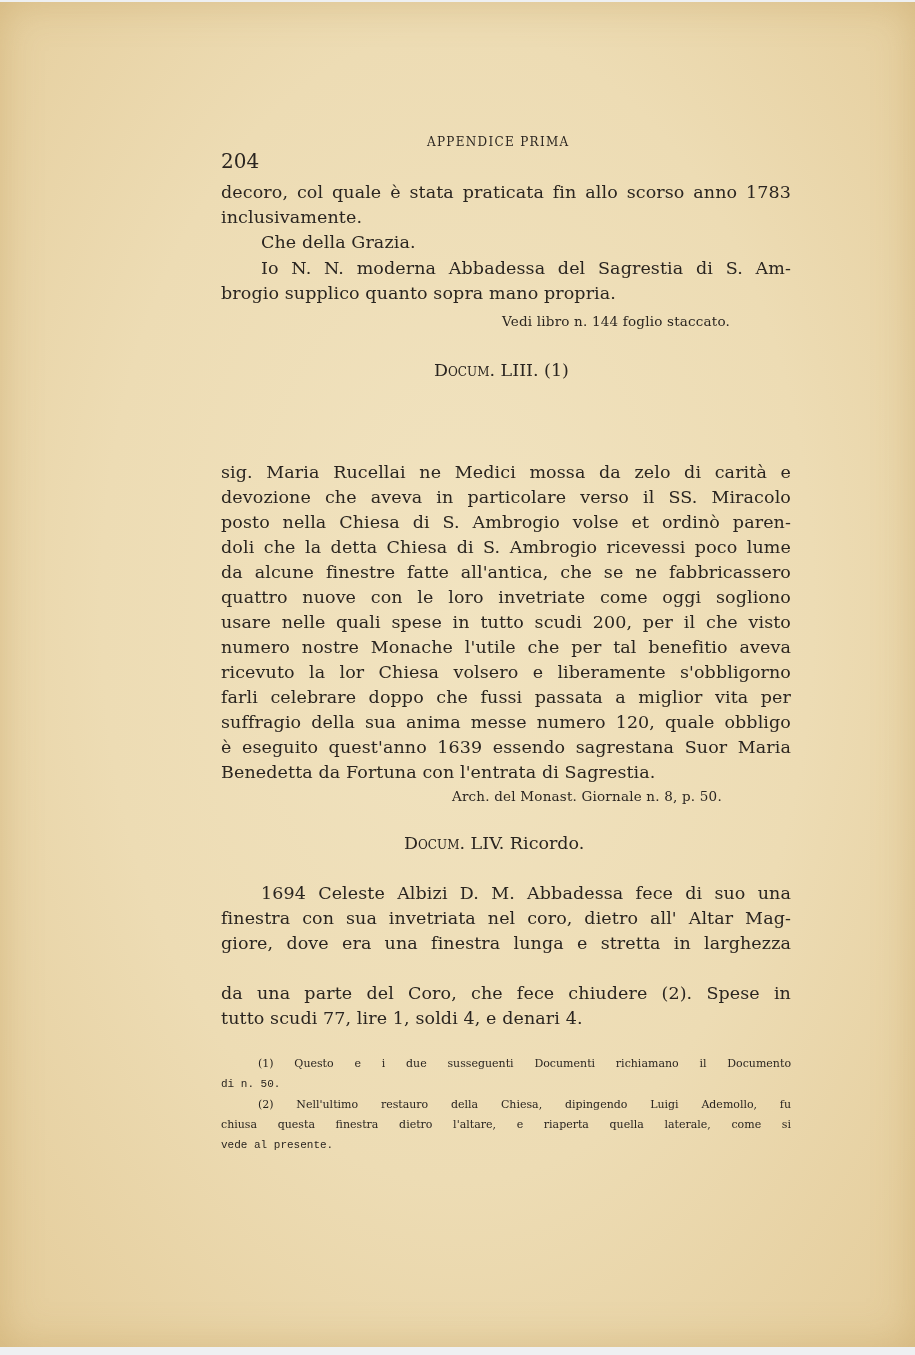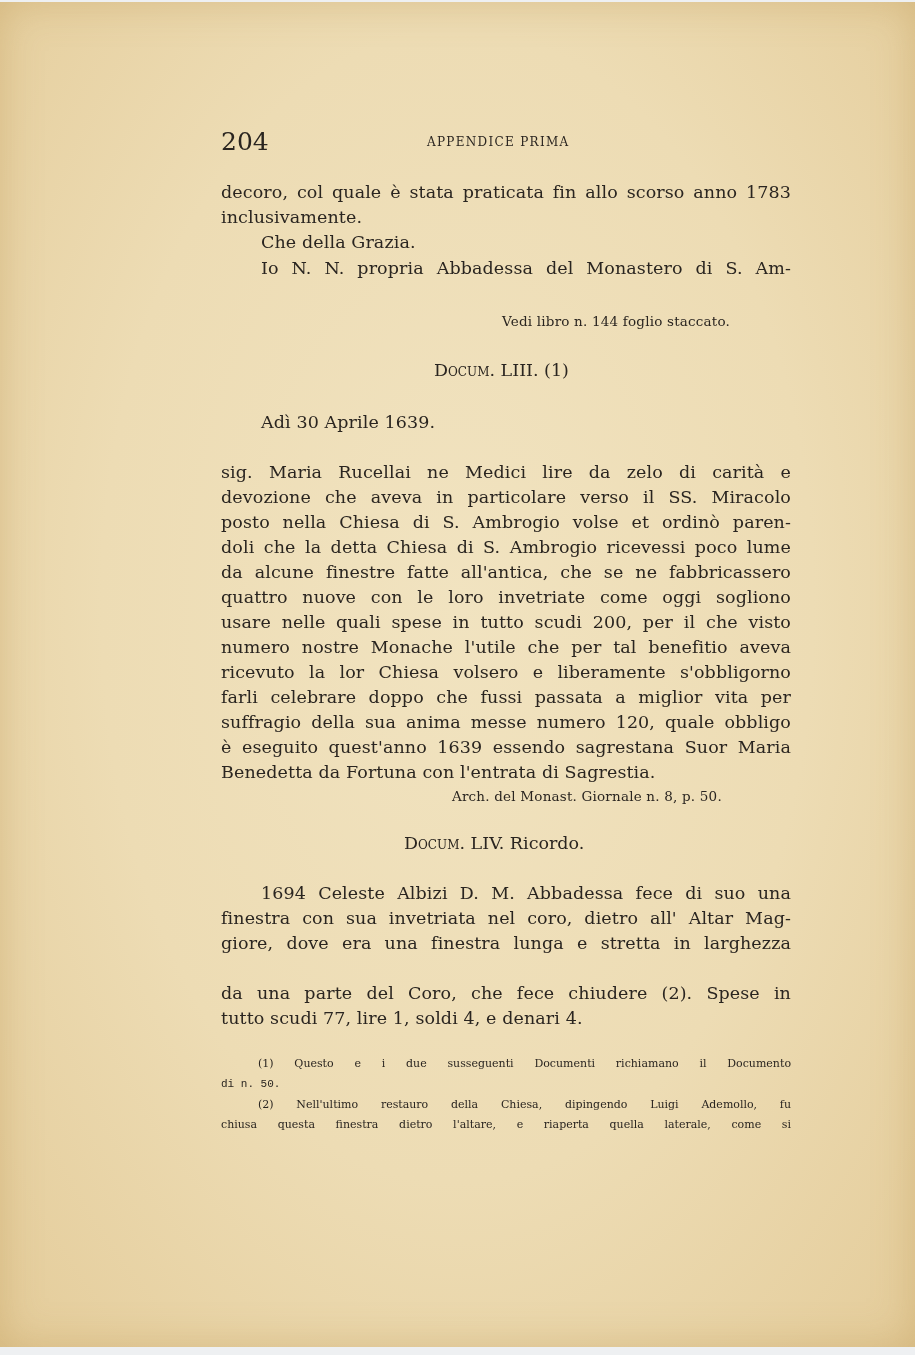--- a/index.html
+++ b/index.html
@@ -20,21 +20,21 @@
     color: #2a2520;
     white-space: nowrap;
   }
   .body-line {
     left: 221px; width: 570px; font-size: 17.5px; line-height: 25px;
     text-align: justify; text-align-last: justify;
     letter-spacing: 0.1px;
   }
   .last { text-align-last: left; }
   .indent { left: 261px; width: 530px; }
-  .header-num { left: 221px; top: 125px; font-size: 25px; }
+  .header-num { left: 221px; top: 147px; font-size: 20px; }
   .header-title { left: 427px; top: 133px; font-size: 12px; letter-spacing: 1.3px; }
   .src { font-size: 13.5px; letter-spacing: 0.2px; }
   .docum { font-size: 17.5px; text-align: center; }
   .sc { font-variant: small-caps; }
   .note {
     left: 221px; width: 570px; font-size: 11px; line-height: 20px;
     text-align: justify; text-align-last: justify;
   }
   .note.indent { left: 258px; width: 533px; }
   .note.last { text-align-last: left; font-family: Liberation Mono, monospace; }
@@ -43,31 +43,31 @@
 <body>
 
 <div class="page">
 
   <div class="txt header-num">204</div>
   <div class="txt header-title">APPENDICE PRIMA</div>
 
   <div class="txt body-line" style="top:178px">decoro, col quale è stata praticata fin allo scorso anno 1783</div>
   <div class="txt body-line last" style="top:203px">inclusivamente.</div>
   <div class="txt body-line indent last" style="top:228px">Che della Grazia.</div>
-  <div class="txt body-line indent" style="top:254px">Io N. N. propria Abbadessa del Monastero di S. Am-</div>
+  <div class="txt body-line indent" style="top:254px">Io N. N. moderna Abbadessa del Sagrestia di S. Am-</div>
+  <div class="txt body-line last" style="top:279px">brogio supplico quanto sopra mano propria.</div>
   <div class="txt src" style="top:311px; left:502px;">Vedi libro n. 144 foglio staccato.</div>
 
   <div class="txt docum" style="top:358px; left:434px;">
     <span class="sc">Docum.</span>
     <span>LIII.</span>
     <span>(1)</span>
   </div>
 
-  <div class="txt body-line indent last" style="top:408px">Adì 30 Aprile 1639.</div>
-  <div class="txt body-line" style="top:458px">sig. Maria Rucellai ne Medici lire da zelo di carità e</div>
+  <div class="txt body-line" style="top:458px">sig. Maria Rucellai ne Medici mossa da zelo di carità e</div>
   <div class="txt body-line" style="top:483px">devozione che aveva in particolare verso il SS. Miracolo</div>
   <div class="txt body-line" style="top:508px">posto nella Chiesa di S. Ambrogio volse et ordinò paren-</div>
   <div class="txt body-line" style="top:533px">doli che la detta Chiesa di S. Ambrogio ricevessi poco lume</div>
   <div class="txt body-line" style="top:558px">da alcune finestre fatte all'antica, che se ne fabbricassero</div>
   <div class="txt body-line" style="top:583px">quattro nuove con le loro invetriate come oggi sogliono</div>
   <div class="txt body-line" style="top:608px">usare nelle quali spese in tutto scudi 200, per il che visto</div>
   <div class="txt body-line" style="top:633px">numero nostre Monache l'utile che per tal benefitio aveva</div>
   <div class="txt body-line" style="top:658px">ricevuto la lor Chiesa volsero e liberamente s'obbligorno</div>
   <div class="txt body-line" style="top:683px">farli celebrare doppo che fussi passata a miglior vita per</div>
   <div class="txt body-line" style="top:708px">suffragio della sua anima messe numero 120, quale obbligo</div>
@@ -84,14 +84,15 @@
   <div class="txt body-line indent" style="top:879px">1694 Celeste Albizi D. M. Abbadessa fece di suo una</div>
   <div class="txt body-line" style="top:904px">finestra con sua invetriata nel coro, dietro all' Altar Mag-</div>
   <div class="txt body-line" style="top:929px">giore, dove era una finestra lunga e stretta in larghezza</div>
   <div class="txt body-line" style="top:979px">da una parte del Coro, che fece chiudere (2). Spese in</div>
   <div class="txt body-line last" style="top:1004px">tutto scudi 77, lire 1, soldi 4, e denari 4.</div>
 
   <div class="txt note indent" style="top:1052px">(1) Questo e i due susseguenti Documenti richiamano il Documento</div>
   <div class="txt note last" style="top:1072px">di n. 50.</div>
   <div class="txt note indent" style="top:1093px">(2) Nell'ultimo restauro della Chiesa, dipingendo Luigi Ademollo, fu</div>
   <div class="txt note" style="top:1113px">chiusa questa finestra dietro l'altare, e riaperta quella laterale, come si</div>
+  <div class="txt note last" style="top:1133px">vede al presente.</div>
 
 </div>
 
 </body></html>

